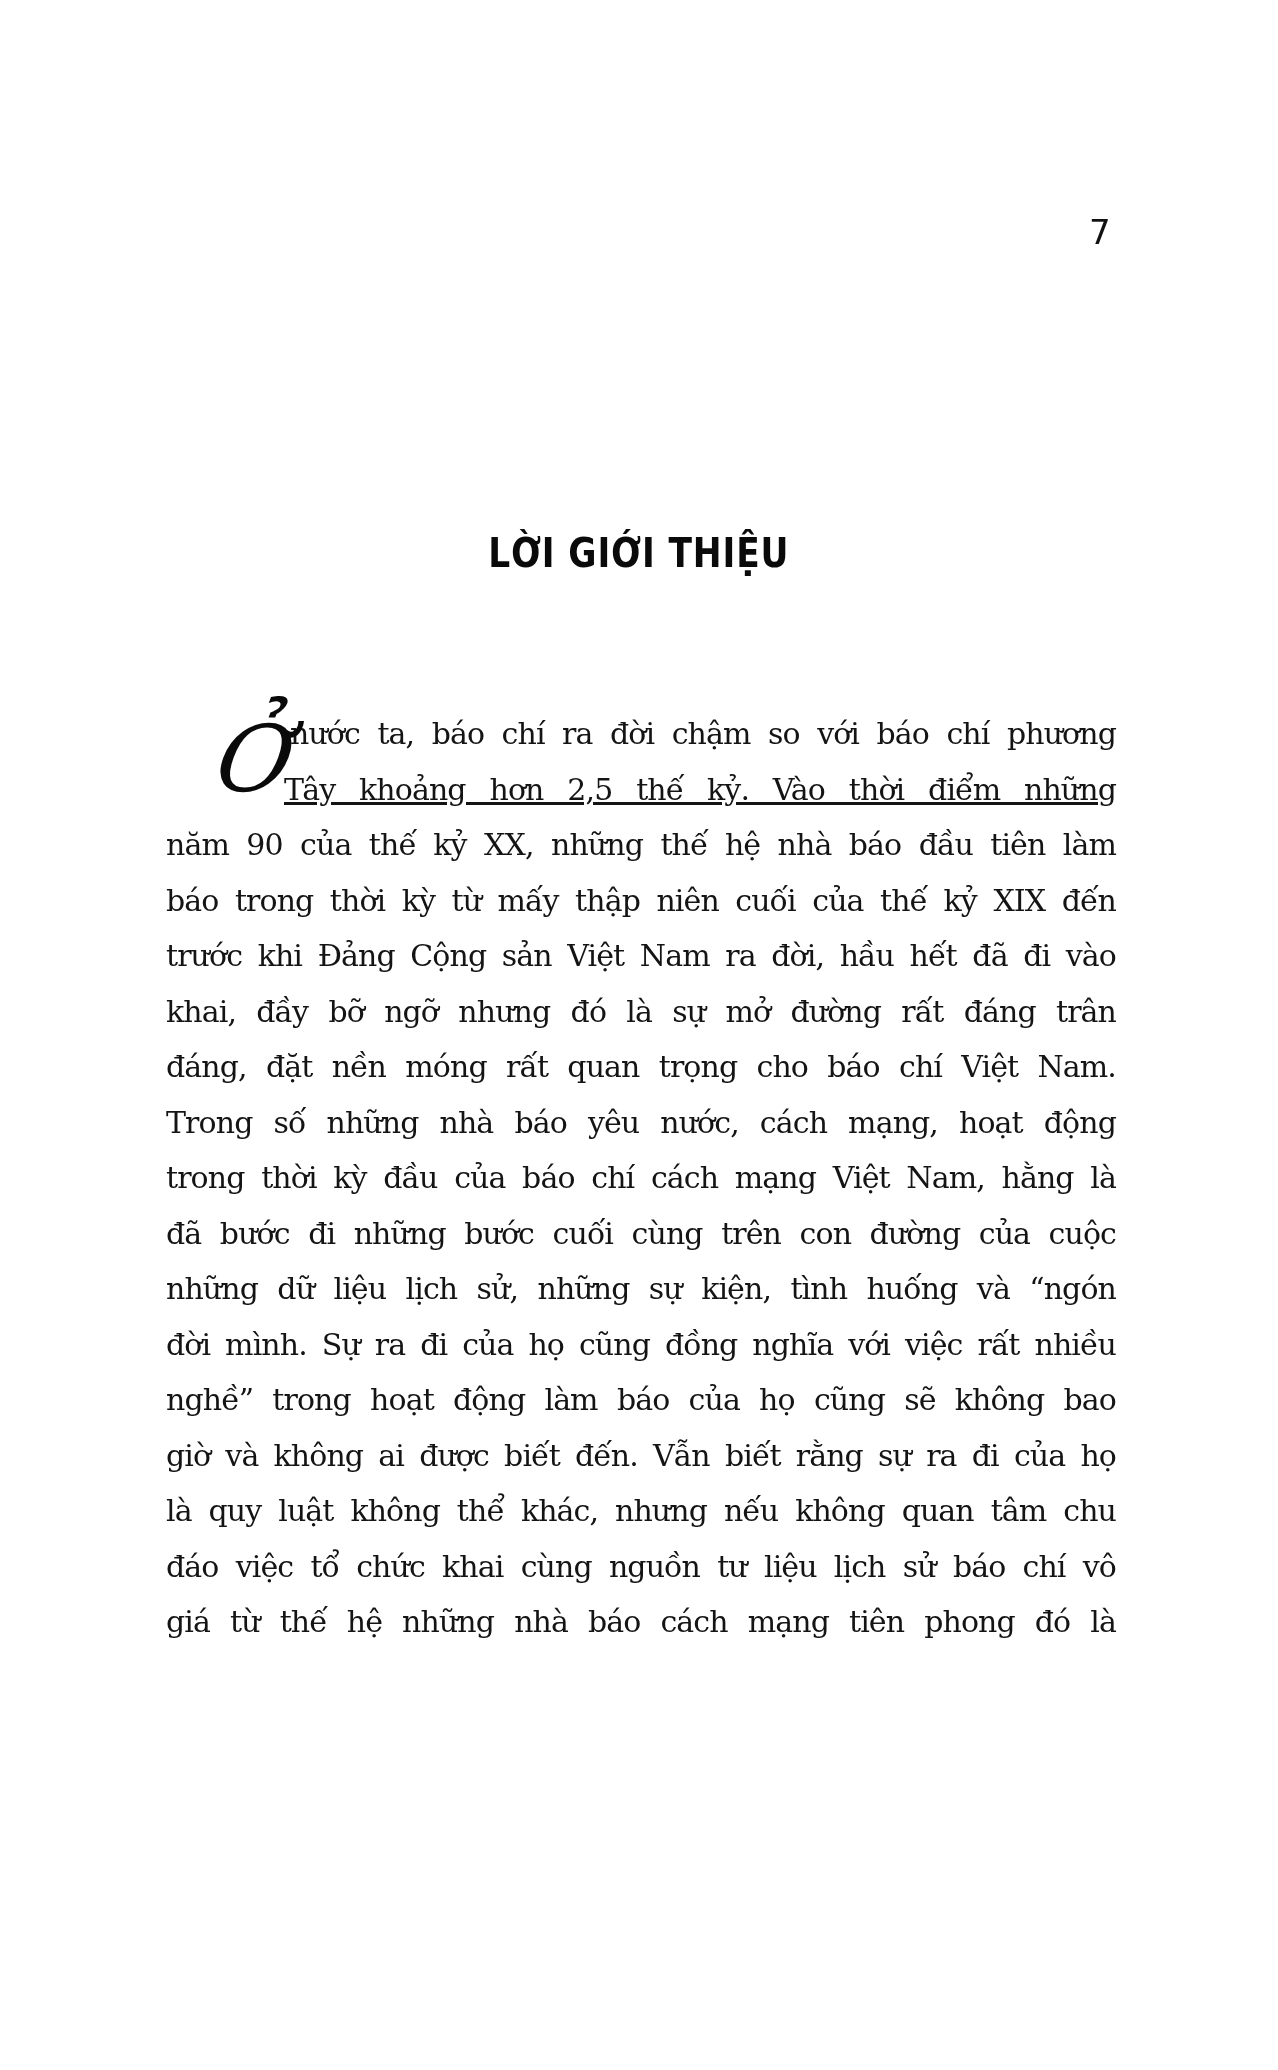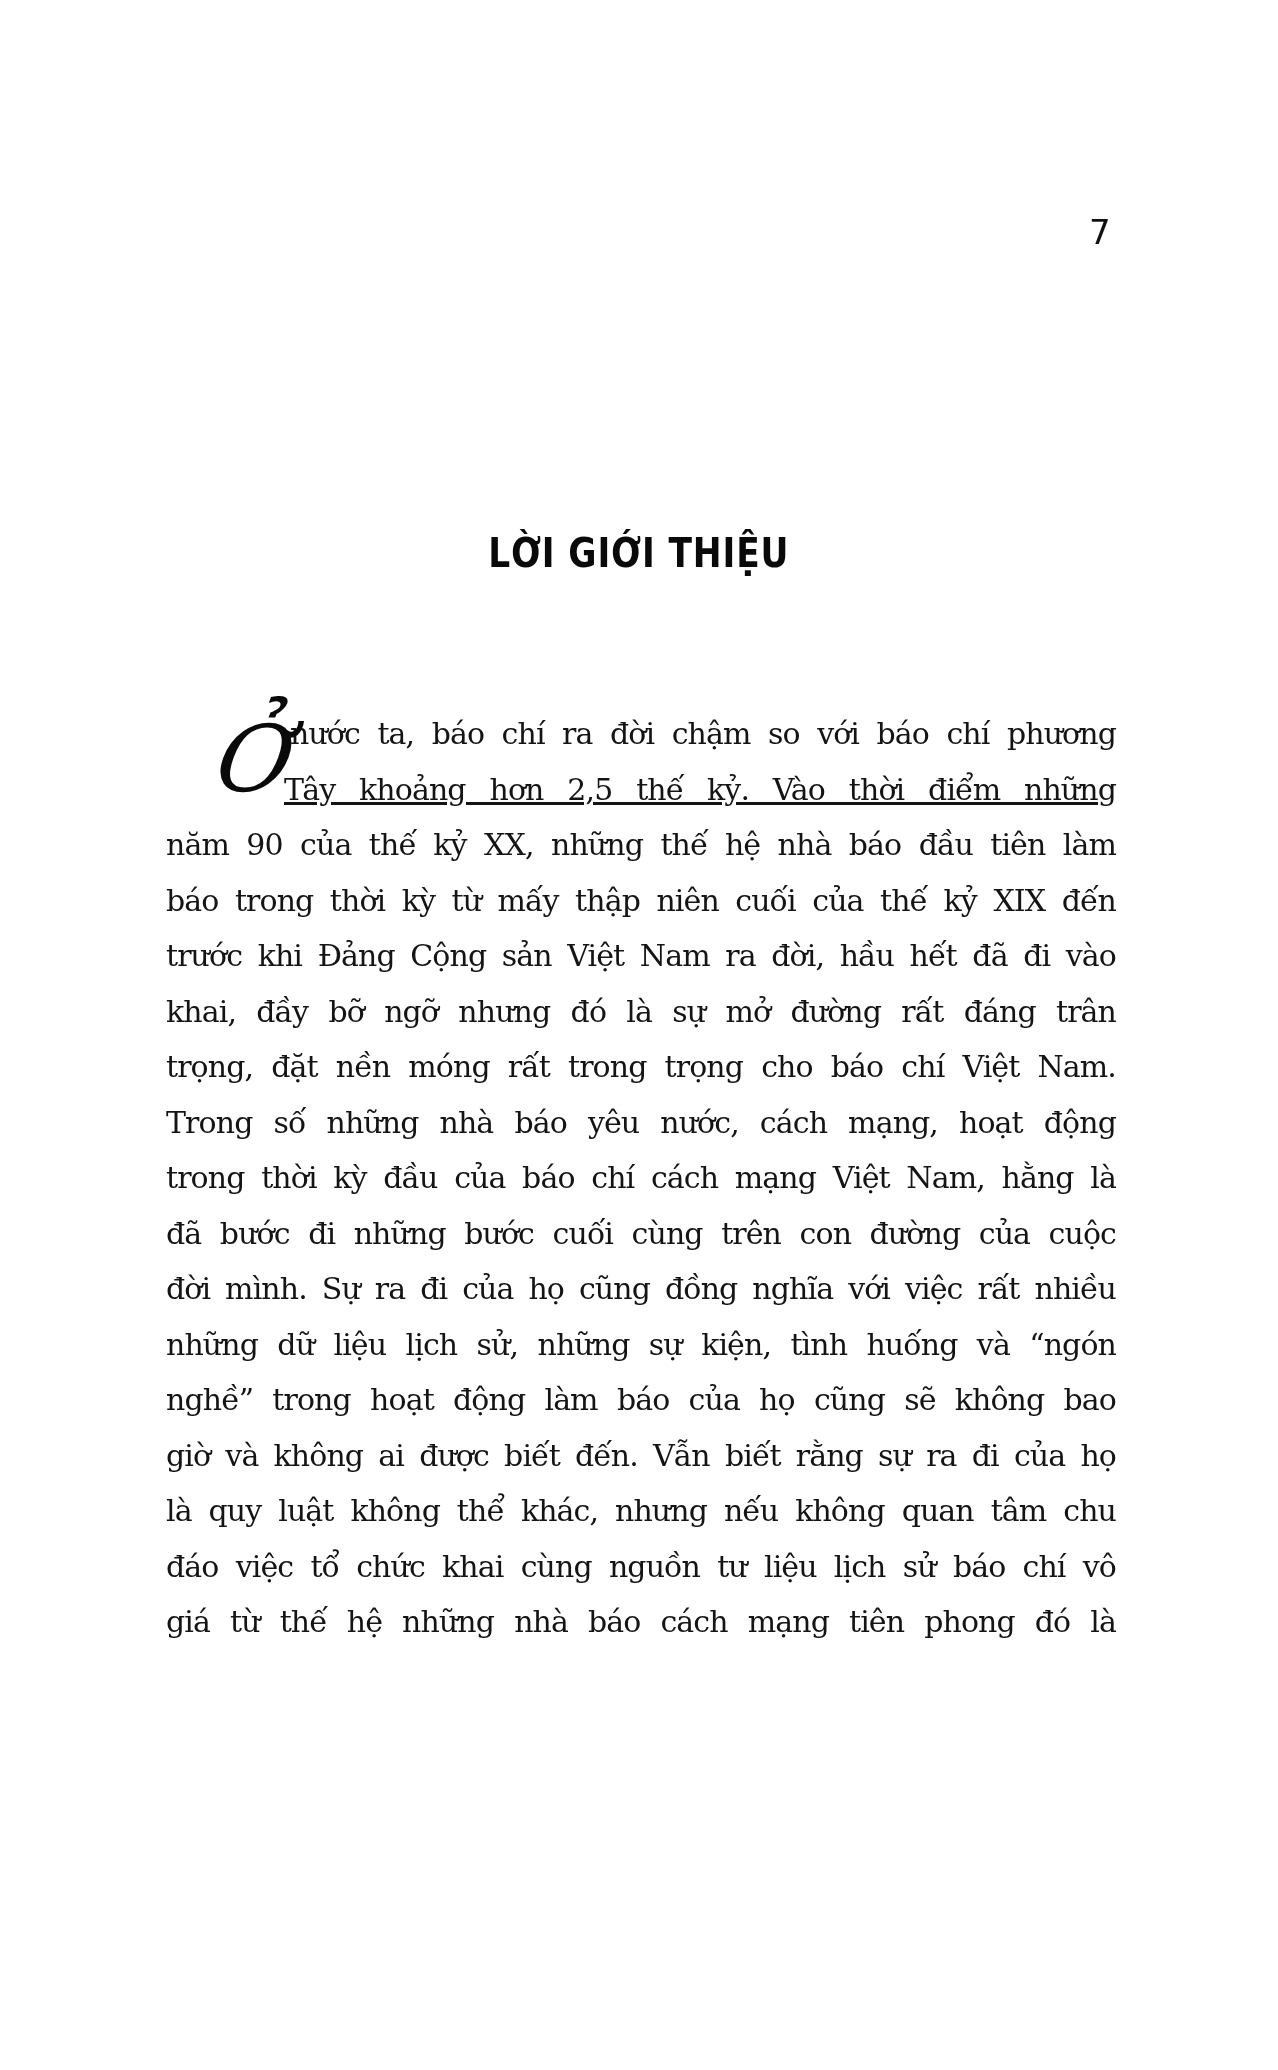--- a/index.html
+++ b/index.html
@@ -88,24 +88,24 @@
 <h1 class="chapter-title" style="margin:0;">LỜI GIỚI THIỆU</h1>
 
 <div class="body-text">
   <span class="drop-cap">Ở</span>
   <span class="line indent">nước ta, báo chí ra đời chậm so với báo chí phương</span>
   <span class="line indent-2">Tây khoảng hơn 2,5 thế kỷ. Vào thời điểm những</span>
   <span class="line">năm 90 của thế kỷ XX, những thế hệ nhà báo đầu tiên làm</span>
   <span class="line">báo trong thời kỳ từ mấy thập niên cuối của thế kỷ XIX đến</span>
   <span class="line">trước khi Đảng Cộng sản Việt Nam ra đời, hầu hết đã đi vào</span>
   <span class="line">khai, đầy bỡ ngỡ nhưng đó là sự mở đường rất đáng trân</span>
-  <span class="line">trọng, đặt nền móng rất trong trọng cho báo chí Việt Nam.</span>
+  <span class="line">đáng, đặt nền móng rất quan trọng cho báo chí Việt Nam.</span>
   <span class="line">Trong số những nhà báo yêu nước, cách mạng, hoạt động</span>
   <span class="line">trong thời kỳ đầu của báo chí cách mạng Việt Nam, hằng là</span>
   <span class="line">đã bước đi những bước cuối cùng trên con đường của cuộc</span>
+  <span class="line">những dữ liệu lịch sử, những sự kiện, tình huống và “ngón</span>
   <span class="line">đời mình. Sự ra đi của họ cũng đồng nghĩa với việc rất nhiều</span>
-  <span class="line">những dữ liệu lịch sử, những sự kiện, tình huống và “ngón</span>
   <span class="line">nghề” trong hoạt động làm báo của họ cũng sẽ không bao</span>
   <span class="line">giờ và không ai được biết đến. Vẫn biết rằng sự ra đi của họ</span>
   <span class="line">là quy luật không thể khác, nhưng nếu không quan tâm chu</span>
   <span class="line">đáo việc tổ chức khai cùng nguồn tư liệu lịch sử báo chí vô</span>
   <span class="line">giá từ thế hệ những nhà báo cách mạng tiên phong đó là</span>
 </div>
 
 </body></html>

